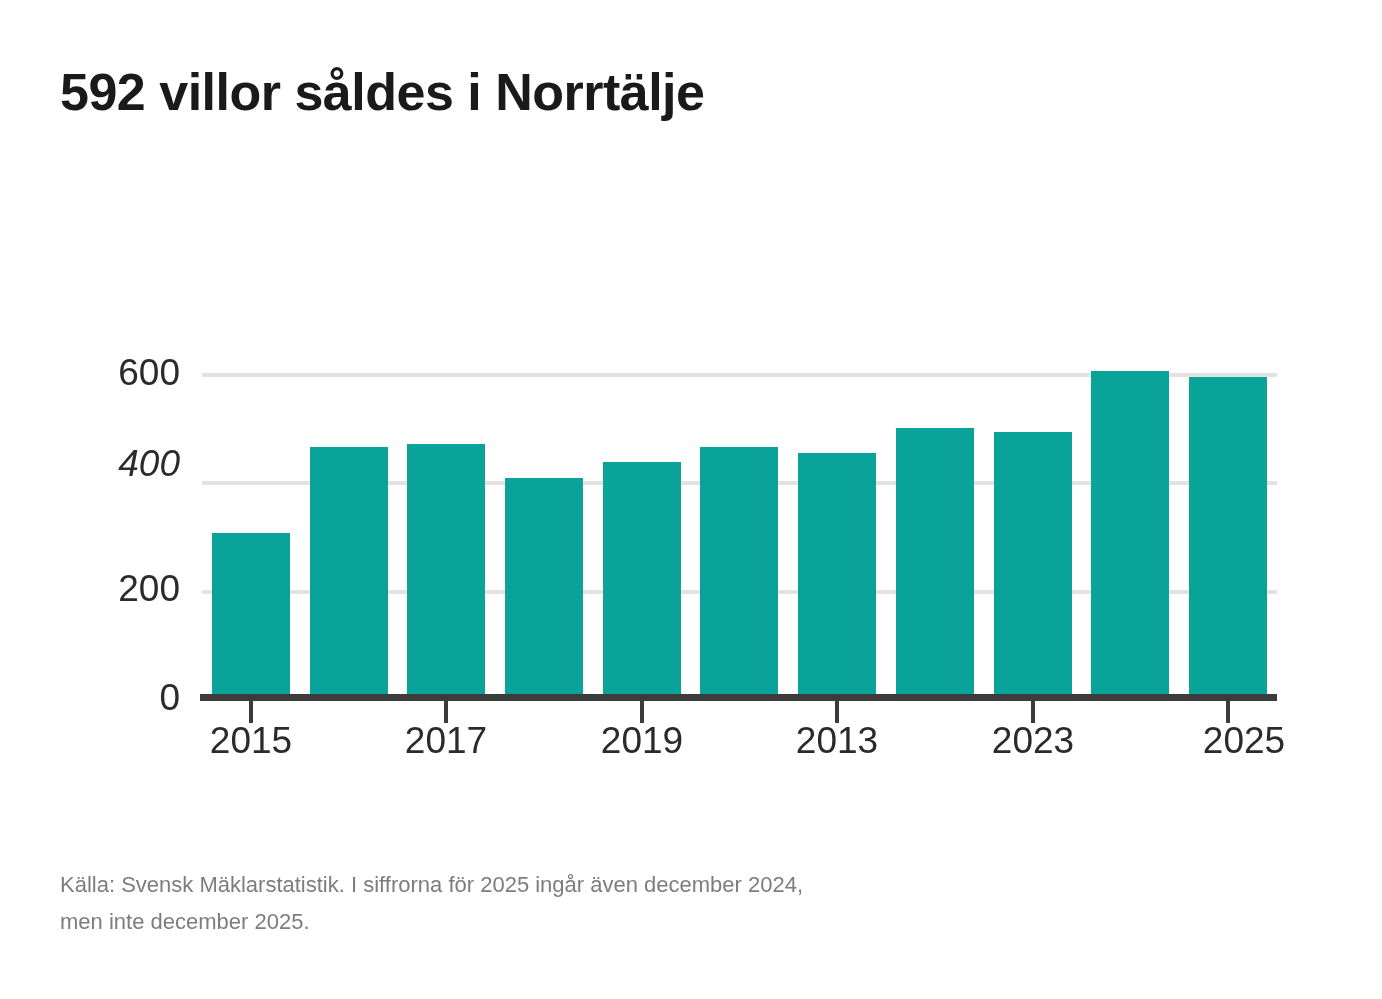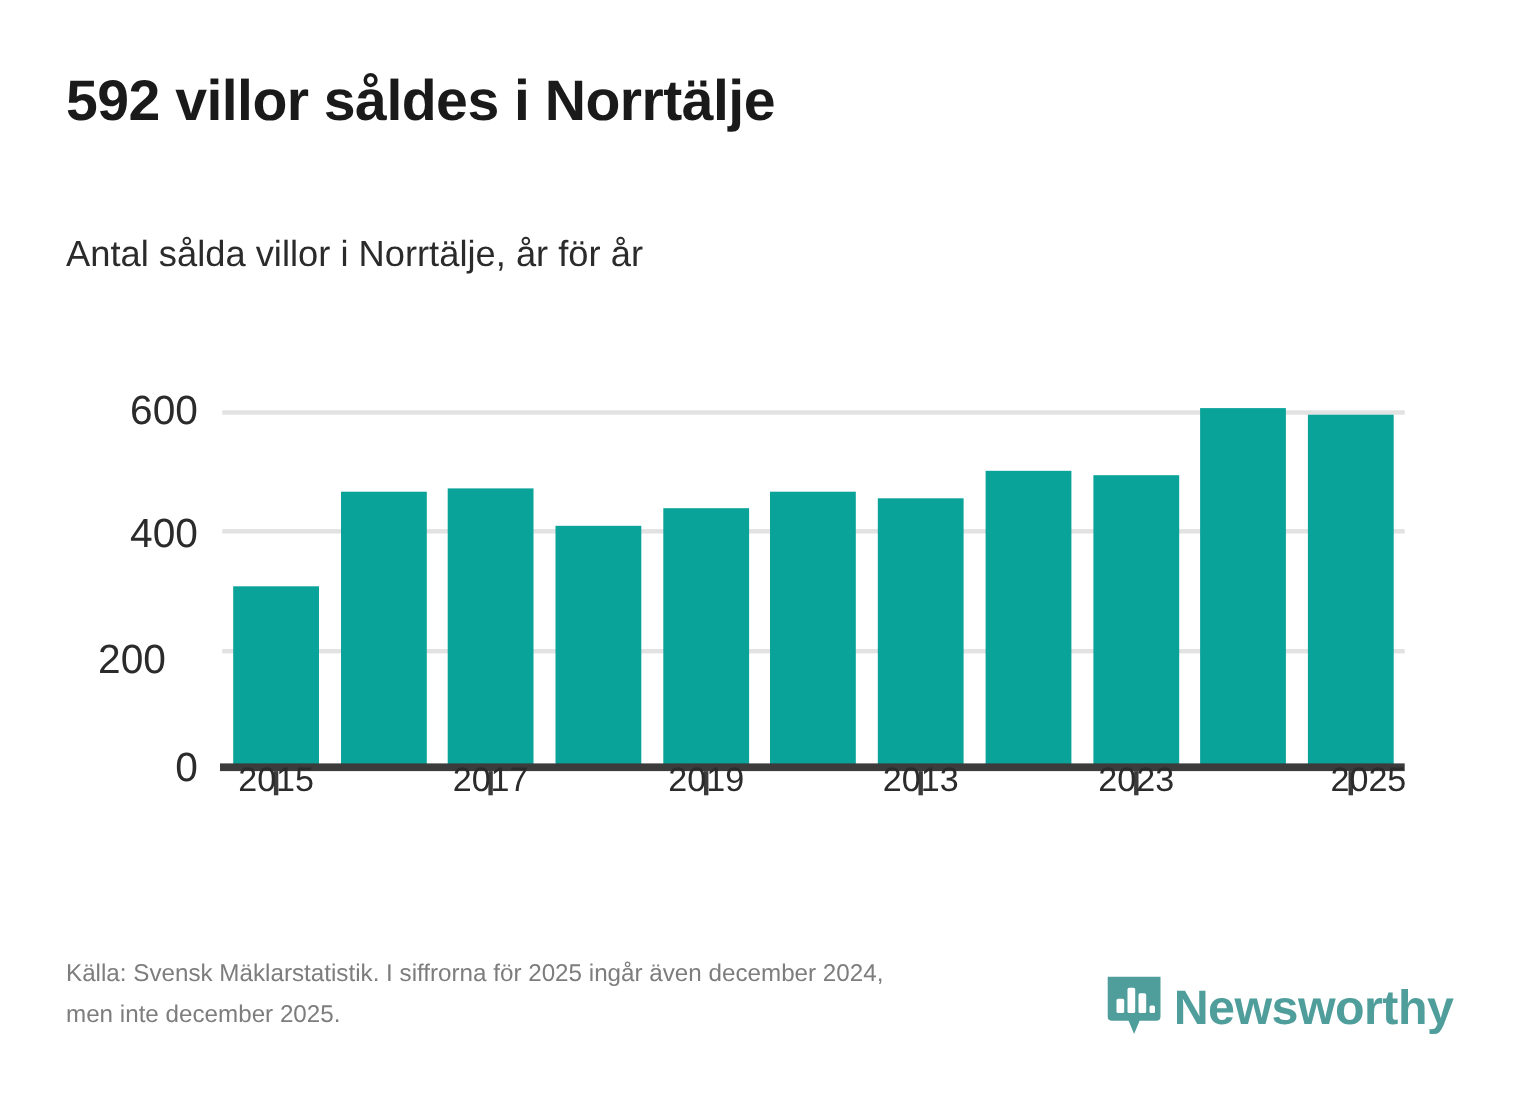--- a/index.html
+++ b/index.html
@@ -116,22 +116,22 @@
   
   .xtick-mark {
     position: absolute;
     top: 701px;
     width: 4px;
     height: 22px;
     background: #3b3b3b;
   }
   .xtick-label {
     position: absolute;
-    top: 691px;
-    font-size: 31px;
+    top: 720px;
+    font-size: 37px;
     color: #2b2b2b;
     transform: translateX(-50%);
     white-space: nowrap;
   }
 
   
   .footnote {
     position: absolute;
     left: 60px;
     top: 866px;
@@ -166,28 +166,27 @@
     line-height: 1;
     white-space: nowrap;
   }
 </style>
 </head>
 <body>
 
 <div class="page">
 
   <div class="headline">592 villor såldes i Norrtälje</div>
-  <div class="subtitle">Antal sålda villor i Norrtälje, år för år</div>
 
   <div class="chart">
 
     <div class="ytick-wrap" id="ytick-wrap">
         <div class="ytick" style="top: 336px;">0</div>
-        <div class="ytick" style="top: 238px; text-align: center;">200</div>
-        <div class="ytick" style="top: 123px;">400</div>
+        <div class="ytick" style="top: 227px;">200</div>
+        <div class="ytick" style="top: 102px; font-style: italic;">400</div>
         <div class="ytick" style="top: 10.8387px;">600</div>
       </div>
 
     <div class="plot">
       <div id="gridlines">
           <div class="gridline" style="top: 227.613px;"></div>
           <div class="gridline" style="top: 119.226px;"></div>
           <div class="gridline" style="top: 10.8387px;"></div>
         </div>
       <div class="bars" id="bars">
@@ -220,24 +219,14 @@
         <div class="xtick-mark" style="left: 1226px;"></div>
         <div class="xtick-label" style="left: 1228px; margin-left: 16px;">2025</div>
       </div>
   </div>
 
   <div class="footnote">
     <span>Källa: Svensk Mäklarstatistik. I siffrorna för 2025 ingår även december 2024,</span>
     <span>men inte december 2025.</span>
   </div>
 
-  <div class="logo">
-    <svg class="logo-mark" viewBox="0 0 54 62">
-      <path d="M3 2 H51 V38 Q51 42 47 42 H32 L27 54 L22 42 H7 Q3 42 3 38 Z" fill="#4f9e9b"></path>
-      <rect x="11" y="22" width="7" height="13" rx="1.5" fill="#ffffff"></rect>
-      <rect x="21" y="12" width="7" height="23" rx="1.5" fill="#ffffff"></rect>
-      <rect x="31" y="17" width="7" height="18" rx="1.5" fill="#ffffff"></rect>
-      <rect x="41" y="28" width="5" height="7" rx="1.5" fill="#ffffff"></rect>
-    </svg>
-    <div class="logo-word">Newsworthy</div>
-  </div>
 
 </div>
 
 </body></html>

